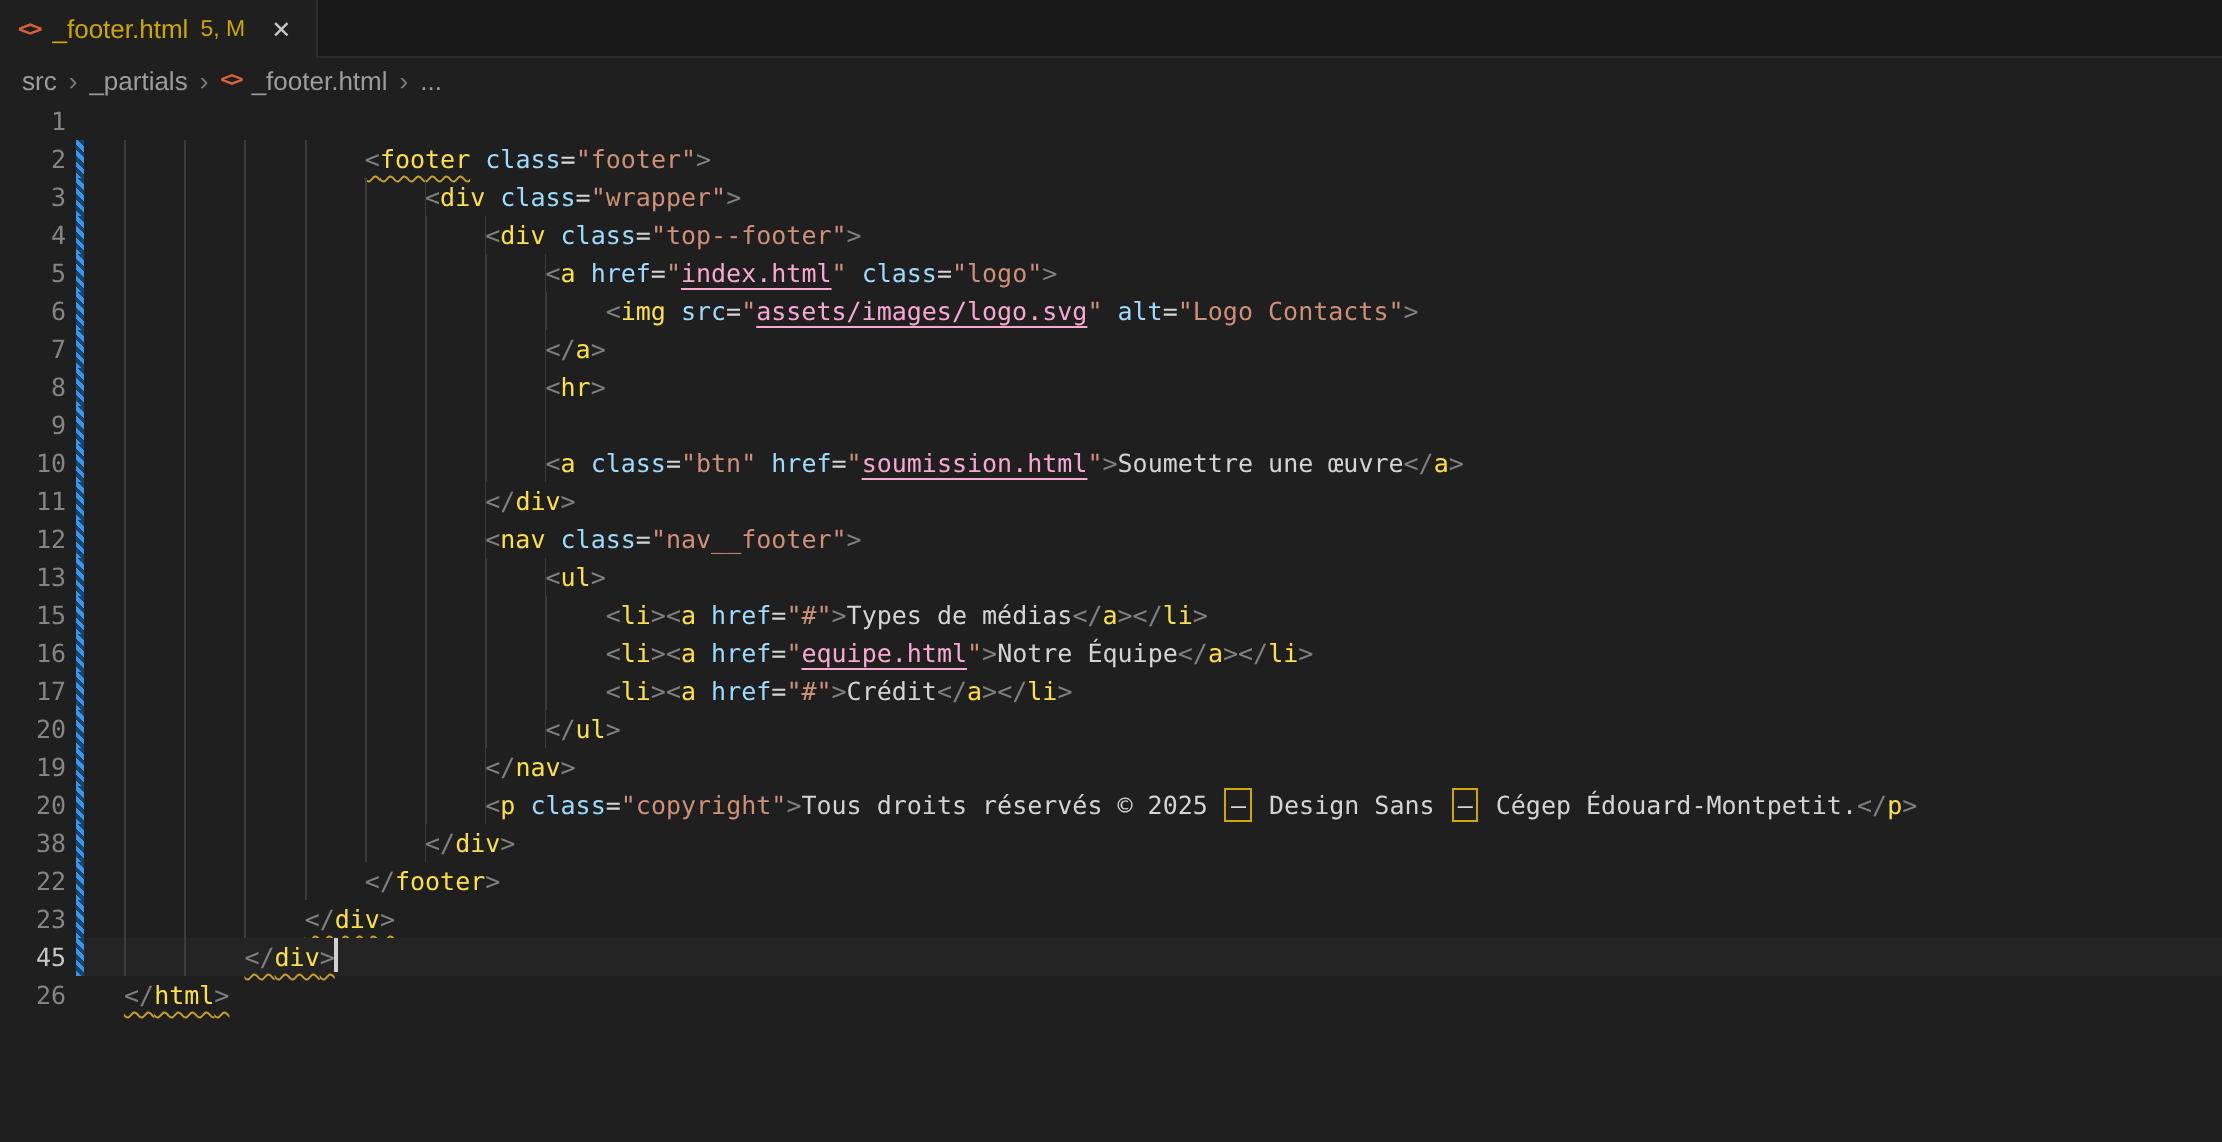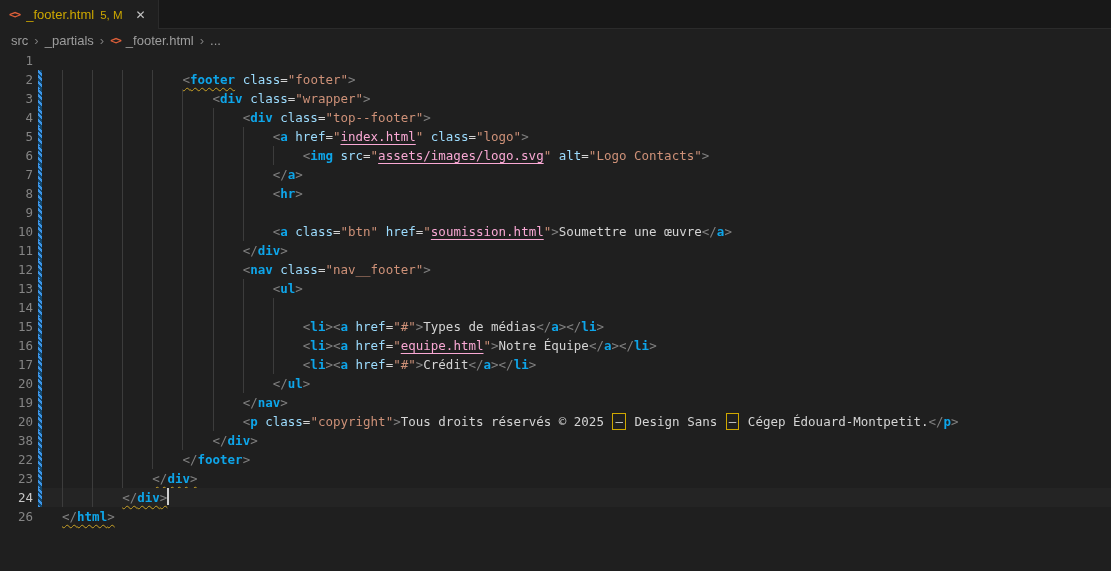--- a/index.html
+++ b/index.html
@@ -29,21 +29,21 @@
   .row{display:flex;height:19px;}
   .ln{width:33px;flex:none;text-align:right;color:#858585;user-select:none;}
   .row.active .ln{color:#c6c6c6;}
   .dec{width:4px;flex:none;margin-left:5px;}
   .dec.mod{background:repeating-linear-gradient(45deg,#3c95e8 0 2px,#12486f 2px 4px);}
   .code{flex:1;position:relative;padding-left:20px;white-space:pre;color:#d4d4d4;}
   .row.active .code{background:#242424;}
   .ind{position:absolute;left:20px;top:0;bottom:0;pointer-events:none;
        background-image:repeating-linear-gradient(to right,#3c3c3c 0,#3c3c3c 1px,transparent 1px,transparent 4ch);}
   .tk-p{color:#808080;}
-  .tk-t{color:#0ea5e9;font-weight:bold;}
+  .tk-t{color:#fde047;}
   .tk-a{color:#9cdcfe;}
   .tk-x{color:#d4d4d4;}
   .tk-s{color:#ce9178;}
   .tk-u{color:#f9a8d4;text-decoration:underline;text-underline-offset:3px;text-decoration-thickness:1px;}
   .tk-b{color:#d4d4d4;border:1px solid #cfa700;padding:0 2px;margin:0 1px;}
   .sq{text-decoration-line:underline;text-decoration-style:wavy;text-decoration-color:#c9a226;
       text-decoration-thickness:1px;text-underline-offset:3px;text-decoration-skip-ink:none;}
   .cursor{display:inline-block;width:2px;height:17px;background:#d0d0d0;vertical-align:-3px;}
 </style>
 </head>
@@ -133,25 +133,20 @@
         <div class="ln">12</div>
         <div class="dec mod"></div>
         <div class="code"><i class="ind" style="width: 24ch;"></i>                        <span class="tk-p">&lt;</span><span class="tk-t">nav</span><span class="tk-x"> </span><span class="tk-a">class</span><span class="tk-x">=</span><span class="tk-s">"nav__footer"</span><span class="tk-p">&gt;</span></div>
       </div>
       <div class="row">
         <div class="ln">13</div>
         <div class="dec mod"></div>
         <div class="code"><i class="ind" style="width: 28ch;"></i>                            <span class="tk-p">&lt;</span><span class="tk-t">ul</span><span class="tk-p">&gt;</span></div>
       </div>
       <div class="row">
-        <div class="ln">14</div>
-        <div class="dec mod"></div>
-        <div class="code"><i class="ind" style="width: 32ch;"></i>                                </div>
-      </div>
-      <div class="row">
         <div class="ln">15</div>
         <div class="dec mod"></div>
         <div class="code"><i class="ind" style="width: 32ch;"></i>                                <span class="tk-p">&lt;</span><span class="tk-t">li</span><span class="tk-p">&gt;&lt;</span><span class="tk-t">a</span><span class="tk-x"> </span><span class="tk-a">href</span><span class="tk-x">=</span><span class="tk-s">"#"</span><span class="tk-p">&gt;</span><span class="tk-x">Types de médias</span><span class="tk-p">&lt;/</span><span class="tk-t">a</span><span class="tk-p">&gt;&lt;/</span><span class="tk-t">li</span><span class="tk-p">&gt;</span></div>
       </div>
       <div class="row">
         <div class="ln">16</div>
         <div class="dec mod"></div>
         <div class="code"><i class="ind" style="width: 32ch;"></i>                                <span class="tk-p">&lt;</span><span class="tk-t">li</span><span class="tk-p">&gt;&lt;</span><span class="tk-t">a</span><span class="tk-x"> </span><span class="tk-a">href</span><span class="tk-x">=</span><span class="tk-s">"</span><span class="tk-u">equipe.html</span><span class="tk-s">"</span><span class="tk-p">&gt;</span><span class="tk-x">Notre Équipe</span><span class="tk-p">&lt;/</span><span class="tk-t">a</span><span class="tk-p">&gt;&lt;/</span><span class="tk-t">li</span><span class="tk-p">&gt;</span></div>
       </div>
       <div class="row">
@@ -183,21 +178,21 @@
         <div class="ln">22</div>
         <div class="dec mod"></div>
         <div class="code"><i class="ind" style="width: 16ch;"></i>                <span class="tk-p">&lt;/</span><span class="tk-t">footer</span><span class="tk-p">&gt;</span></div>
       </div>
       <div class="row">
         <div class="ln">23</div>
         <div class="dec mod"></div>
         <div class="code"><i class="ind" style="width: 12ch;"></i>            <span class="tk-p sq">&lt;/</span><span class="tk-t sq">div</span><span class="tk-p sq">&gt;</span></div>
       </div>
       <div class="row active">
-        <div class="ln">24</div>
+        <div class="ln">45</div>
         <div class="dec mod"></div>
         <div class="code"><i class="ind" style="width: 8ch;"></i>        <span class="tk-p sq">&lt;/</span><span class="tk-t sq">div</span><span class="tk-p sq">&gt;</span><span class="cursor"></span></div>
       </div>
       <div class="row">
         <div class="ln">26</div>
         <div class="dec"></div>
         <div class="code"><span class="tk-p sq">&lt;/</span><span class="tk-t sq">html</span><span class="tk-p sq">&gt;</span></div>
       </div>
     </div>
 

